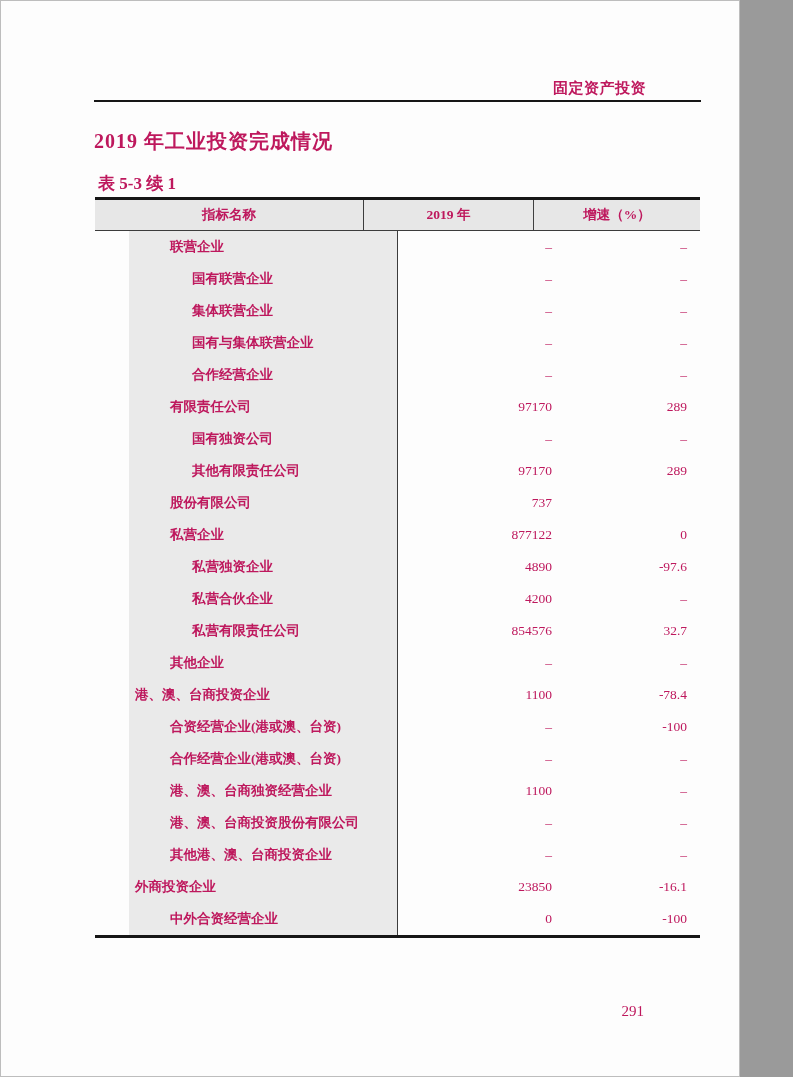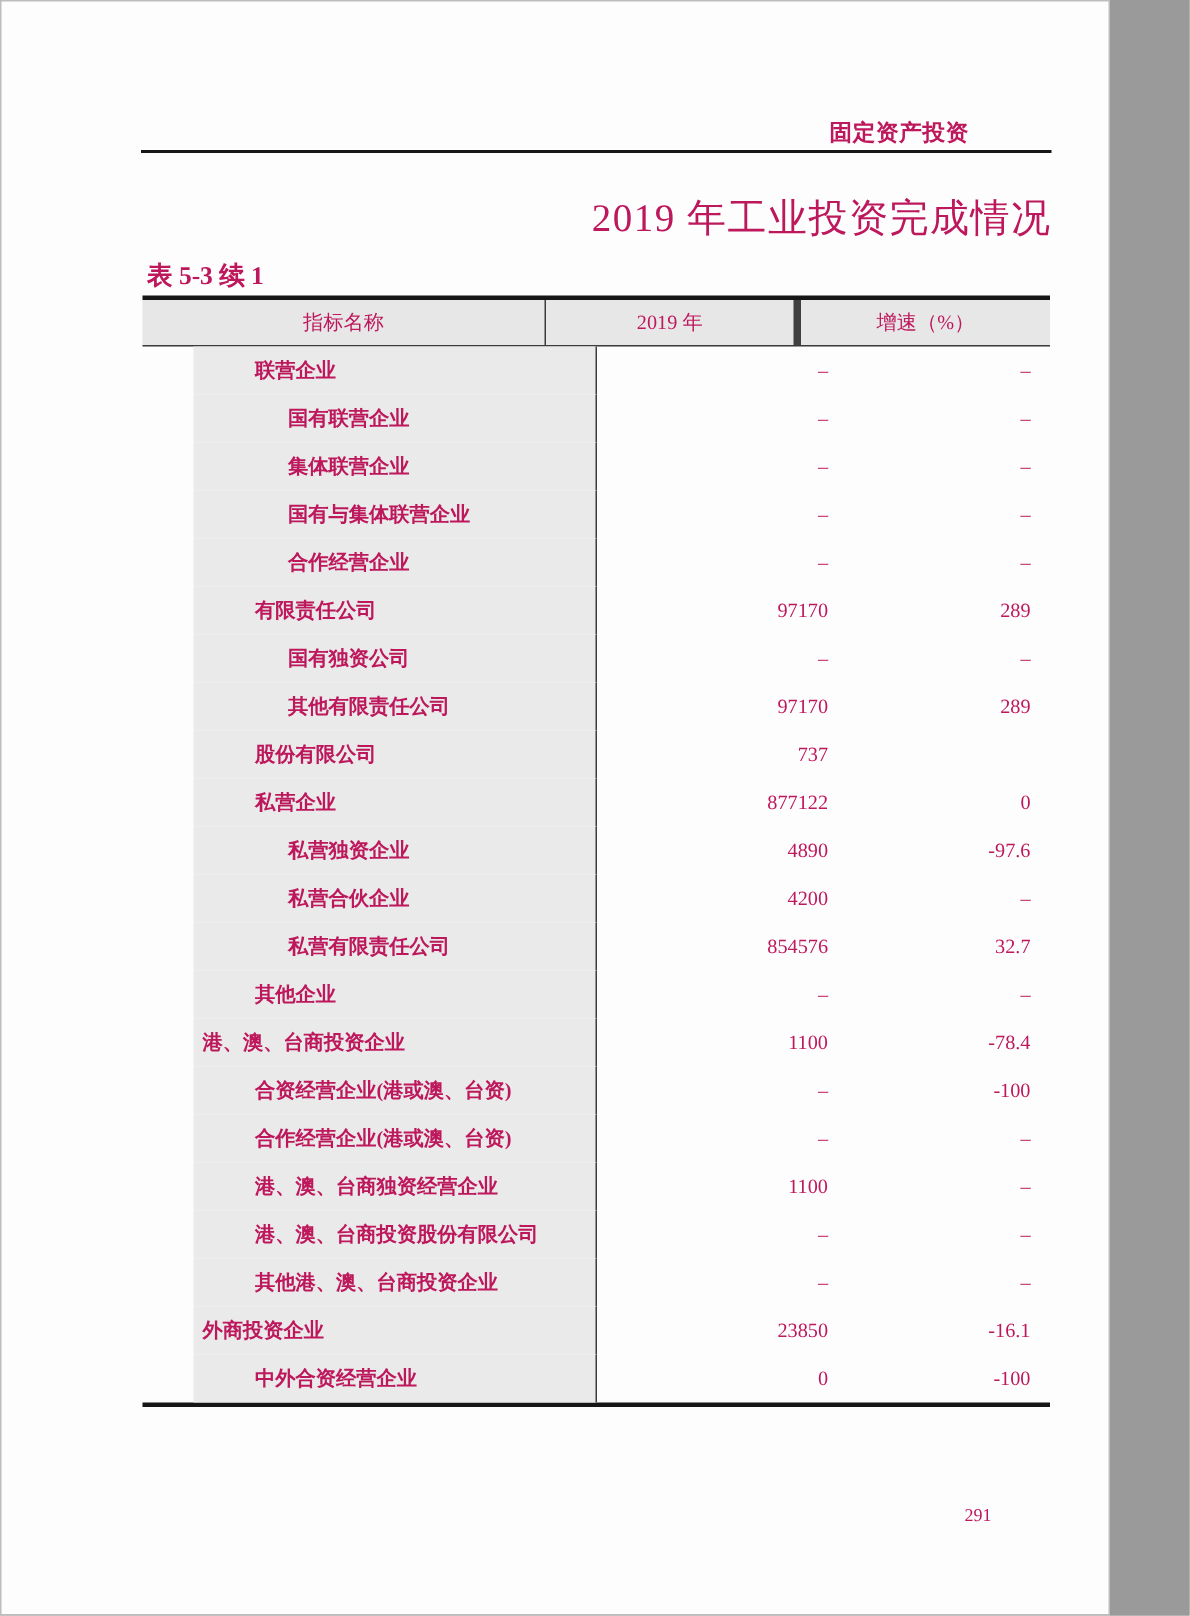--- a/index.html
+++ b/index.html
@@ -13,58 +13,58 @@
     position: absolute; top: 78px; right: 93px;
     font-family: "Liberation Sans", "DejaVu Sans", sans-serif;
     font-weight: bold; font-size: 15px; letter-spacing: 0.5px;
   }
   .header-rule {
     position: absolute; top: 99px; left: 93px; width: 607px; height: 2px;
     background: #161616;
   }
   .doc-title {
     position: absolute; top: 127px; left: 93px; width: 607px;
-    text-align: right; font-size: 26px; font-weight: normal; letter-spacing: 1px;
+    text-align: left; font-size: 20px; font-weight: bold; letter-spacing: 1px;
   }
   .table-caption {
     position: absolute; top: 171px; left: 97px;
     font-size: 17px; font-weight: bold;
   }
   .table {
     position: absolute; top: 196px; left: 94px; width: 605px;
     border-top: 3px solid #161616; border-bottom: 3px solid #161616;
     box-sizing: border-box;
   }
   .thead {
     display: flex; height: 30px; background: #e7e7e7;
     border-bottom: 1.5px solid #3c3c3c;
   }
   .th {
     display: flex; align-items: center; justify-content: center;
-    font-size: 13.5px; font-weight: normal; box-sizing: border-box;
+    font-size: 13.5px; font-weight: bold; box-sizing: border-box;
   }
   .th.c1 { width: 269px; border-right: 1px solid #3c3c3c; }
-  .th.c2 { width: 170px; border-right: 5px solid #404040; }
+  .th.c2 { width: 170px; border-right: 1px solid #404040; }
   .th.c3 { flex: 1; }
   .tr { display: flex; height: 32px; }
   .td {
     box-sizing: border-box; display: flex; align-items: center;
     font-size: 13.5px; line-height: 1;
   }
   .td.c1 {
     width: 269px; background: #eaeaea; border-right: 1px solid #3c3c3c;
     font-weight: bold;
     margin-left: 34px;
   }
   .td.c2 { width: 170px; justify-content: flex-end; padding-right: 16px; }
   .td.c3 { flex: 1; justify-content: flex-end; padding-right: 13px; }
   .indent-0 { padding-left: 6px; }
   .indent-1 { padding-left: 41px; }
   .indent-2 { padding-left: 63px; }
-  .page-number { position: absolute; top: 1002px; right: 78px; font-size: 12px; }
+  .page-number { position: absolute; top: 1002px; right: 95px; font-size: 15px; }
 </style>
 </head>
 <body>
 
 <div class="page">
 
   <div class="running-header">固定资产投资</div>
 
   <div class="header-rule"></div>
 

